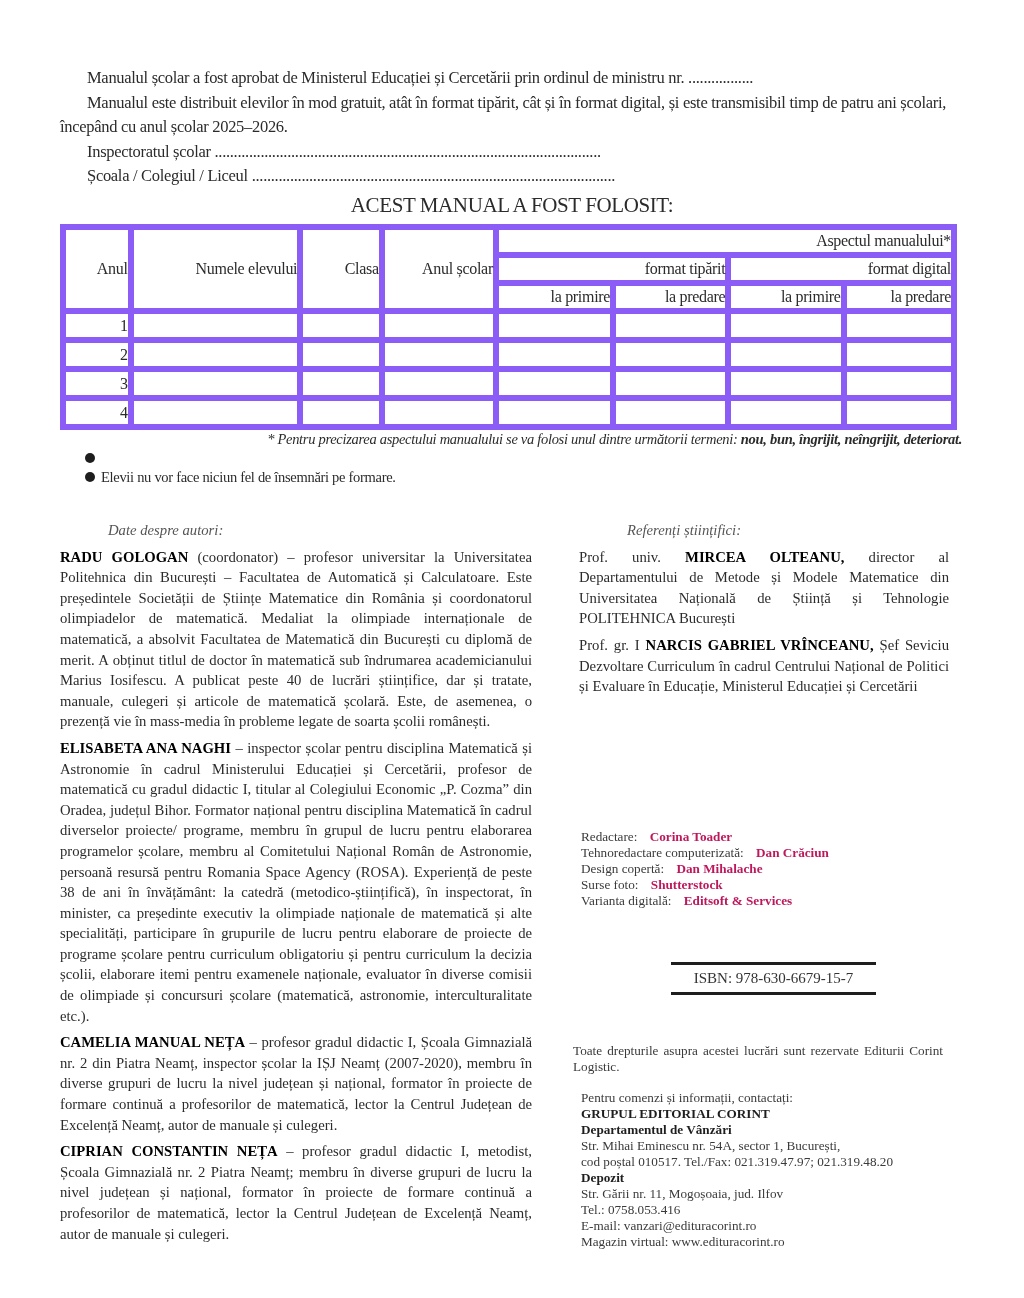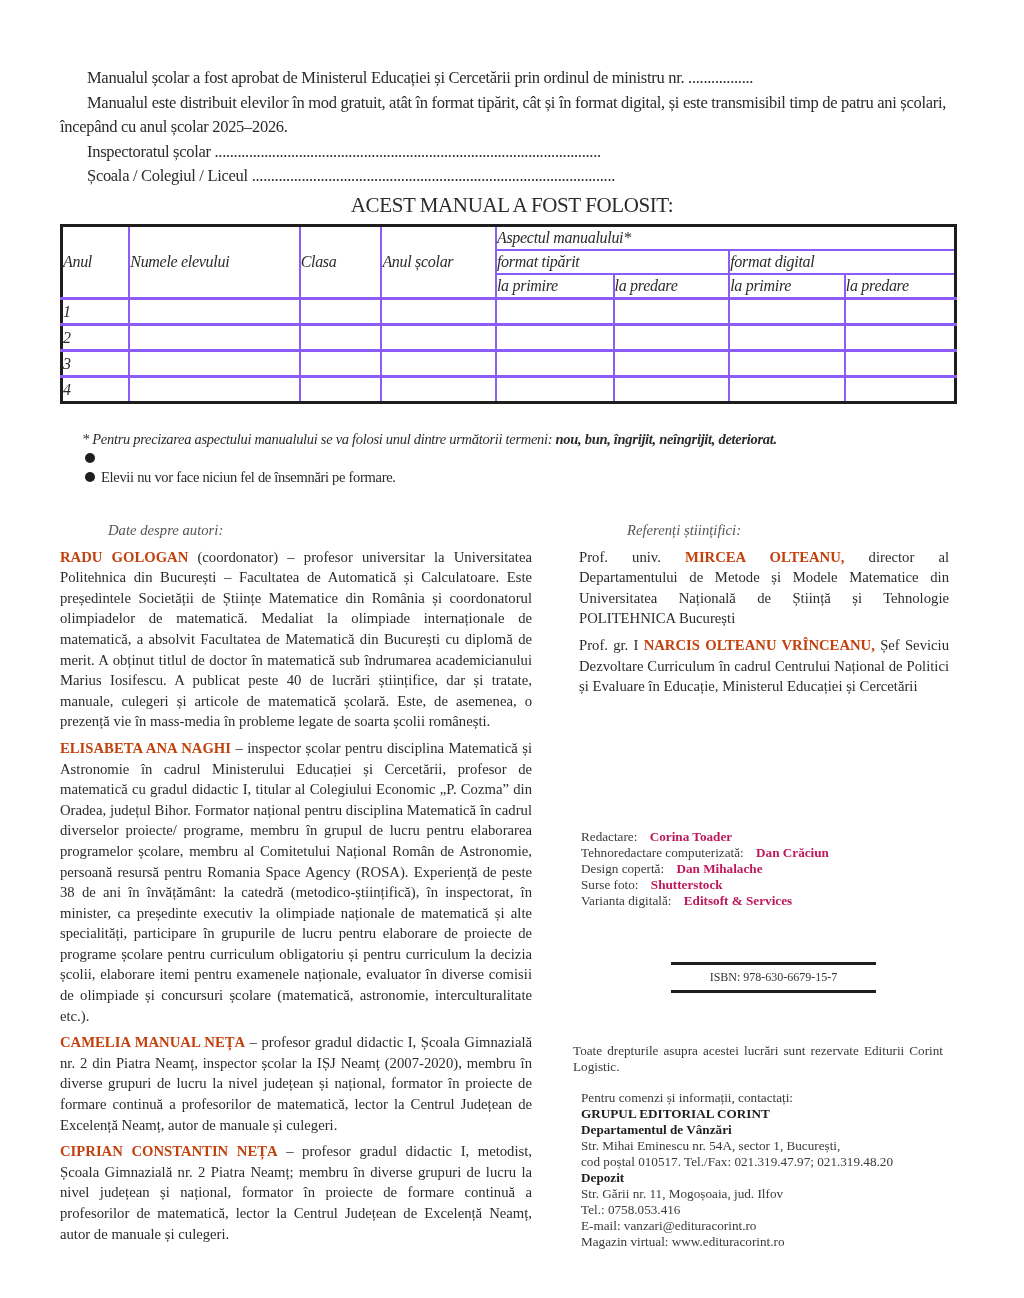--- a/index.html
+++ b/index.html
@@ -16,44 +16,44 @@
 
   .table-title { left: 0; width: 1024px; top: 193px; text-align: center; font-size: 21px; letter-spacing: -0.4px; color: #2b2b2b; }
 
   
   table.usage {
     position: absolute; left: 60px; top: 224px; width: 897px;
     border-collapse: collapse; font-size: 16px; letter-spacing: -0.3px;
     border: 3px solid #1e1e1e;
   }
   table.usage td, table.usage th {
-    border: 2px solid #8b5cf6; font-weight: normal; text-align: left; padding: 0;
-    height: 22px; line-height: 22px; color: #2b2b2b; font-style: italic;
+    border: 6px solid #8b5cf6; font-weight: normal; text-align: right; padding: 0;
+    height: 22px; line-height: 22px; color: #2b2b2b;
   }
   table.usage tr.data td { height: 23px; }
   table.usage tbody tr td { border-top-width: 3px; }
 
   
   .notes { left: 82px; top: 430px; width: 880px; font-size: 14.5px; line-height: 19px; letter-spacing: -0.3px; }
-  .notes .star { font-style: italic; }
+  .notes .star { font-style: italic; text-align: right; }
   .notes .bullet { display: inline-block; width: 10px; height: 10px; border-radius: 50%; background: #1e1e1e; margin-right: 6px; vertical-align: 0px; margin-left: 3px; }
 
   
   .col-left { left: 60px; top: 520px; width: 472px; font-size: 14.7px; line-height: 20.6px; text-align: justify; }
   .col-right { left: 579px; top: 520px; width: 370px; font-size: 14.7px; line-height: 20.6px; text-align: justify; }
   .section-head { font-style: italic; color: #555; margin-bottom: 6px; margin-left: 48px; }
   .para { margin: 0 0 6px 0; }
-  .para b { color: #c2410c; }
+  .para b { color: #000000; }
 
   .credits { left: 581px; top: 829px; width: 370px; font-size: 13.2px; line-height: 16px; color: #3a3a3a; }
   .credits b { color: #be185d; margin-left: 9px; }
 
   .isbn-wrap { left: 671px; top: 962px; width: 205px; }
   .isbn-rule { height: 3px; background: #1e1e1e; }
-  .isbn { text-align: center; font-size: 12px; padding: 5px 0 5px 0; color: #333; }
+  .isbn { text-align: center; font-size: 15px; padding: 5px 0 5px 0; color: #333; }
 
   .rights { left: 573px; top: 1043px; width: 370px; font-size: 13.2px; line-height: 16px; color: #3a3a3a; text-align: justify; }
   .contact { left: 581px; top: 1090px; width: 370px; font-size: 13.2px; line-height: 16px; color: #3a3a3a; }
   .contact b { color: #1e1e1e; }
 </style>
 </head>
 <body>
 
 <div class="abs intro">
   <p>Manualul școlar a fost aprobat de Ministerul Educației și Cercetării prin ordinul de ministru nr. .................</p>
@@ -148,21 +148,21 @@
   <div class="section-head">Date despre autori:</div>
   <p class="para"><b>RADU GOLOGAN</b><span> (coordonator) – profesor universitar la Universitatea Politehnica din București – Facultatea de Automatică și Calculatoare. Este președintele Societății de Științe Matematice din România și coordonatorul olimpiadelor de matematică. Medaliat la olimpiade internaționale de matematică, a absolvit Facultatea de Matematică din București cu diplomă de merit. A obținut titlul de doctor în matematică sub îndrumarea academicianului Marius Iosifescu. A publicat peste 40 de lucrări științifice, dar și tratate, manuale, culegeri și articole de matematică școlară. Este, de asemenea, o prezență vie în mass-media în probleme legate de soarta școlii românești.</span></p>
   <p class="para"><b>ELISABETA ANA NAGHI</b><span> – inspector școlar pentru disciplina Matematică și Astronomie în cadrul Ministerului Educației și Cercetării, profesor de matematică cu gradul didactic I, titular al Colegiului Economic „P. Cozma” din Oradea, județul Bihor. Formator național pentru disciplina Matematică în cadrul diverselor proiecte/ programe, membru în grupul de lucru pentru elaborarea programelor școlare, membru al Comitetului Național Român de Astronomie, persoană resursă pentru Romania Space Agency (ROSA). Experiență de peste 38 de ani în învățământ: la catedră (metodico-științifică), în inspectorat, în minister, ca președinte executiv la olimpiade naționale de matematică și  alte specialități, participare în grupurile de lucru pentru elaborare de proiecte de programe școlare pentru curriculum obligatoriu și pentru curriculum la decizia școlii, elaborare itemi pentru examenele naționale, evaluator în diverse comisii de olimpiade și concursuri școlare (matematică, astronomie, interculturalitate etc.).</span></p>
   <p class="para"><b>CAMELIA MANUAL NEȚA</b><span> – profesor gradul didactic I, Școala Gimnazială nr. 2 din Piatra Neamț, inspector școlar la IȘJ Neamț (2007-2020), membru în diverse grupuri de lucru la nivel județean și național, formator în proiecte de formare continuă a profesorilor de matematică, lector la Centrul Județean de Excelență Neamț, autor de manuale și culegeri.</span></p>
   <p class="para"><b>CIPRIAN CONSTANTIN NEȚA</b><span> – profesor gradul didactic I, metodist, Școala Gimnazială nr. 2 Piatra Neamț; membru în diverse grupuri de lucru la nivel județean și național, formator în proiecte de formare continuă a profesorilor de matematică, lector la Centrul Județean de Excelență Neamț, autor de manuale și culegeri.</span></p>
 </div>
 
 <div class="abs col-right">
   <div class="section-head">Referenți științifici:</div>
   <p class="para"><span>Prof. univ. </span><b>MIRCEA OLTEANU,</b><span> director al Departamentului de Metode și Modele Matematice din Universitatea Națională de Știință și Tehnologie POLITEHNICA București</span></p>
-  <p class="para"><span>Prof. gr. I </span><b>NARCIS OLTEANU VRÎNCEANU,</b><span> Șef Seviciu Dezvoltare Curriculum în cadrul Centrului Național de Politici și Evaluare în Educație, Ministerul Educației și Cercetării</span></p>
+  <p class="para"><span>Prof. gr. I </span><b>NARCIS GABRIEL VRÎNCEANU,</b><span> Șef Seviciu Dezvoltare Curriculum în cadrul Centrului Național de Politici și Evaluare în Educație, Ministerul Educației și Cercetării</span></p>
 </div>
 
 <div class="abs credits">
   <div><span>Redactare: </span><b>Corina Toader</b></div>
   <div><span>Tehnoredactare computerizată: </span><b>Dan Crăciun</b></div>
   <div><span>Design copertă: </span><b>Dan Mihalache</b></div>
   <div><span>Surse foto: </span><b>Shutterstock</b></div>
   <div><span>Varianta digitală: </span><b>Editsoft &amp; Services</b></div>
 </div>
 

